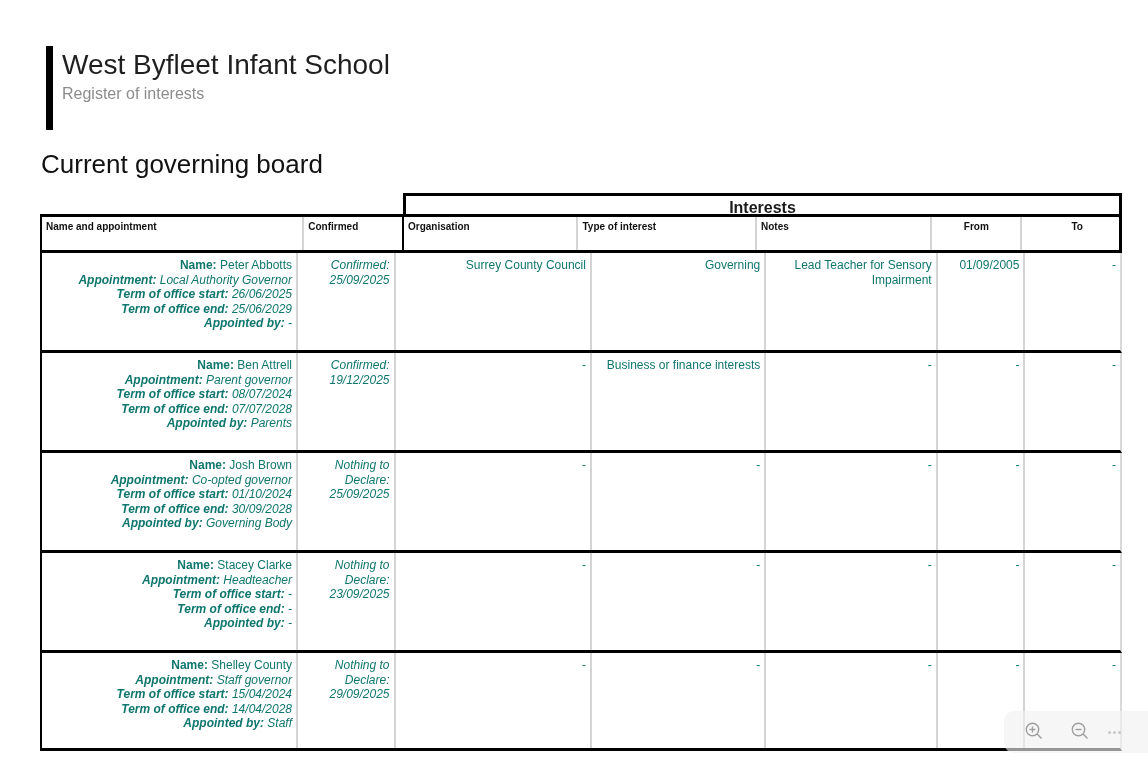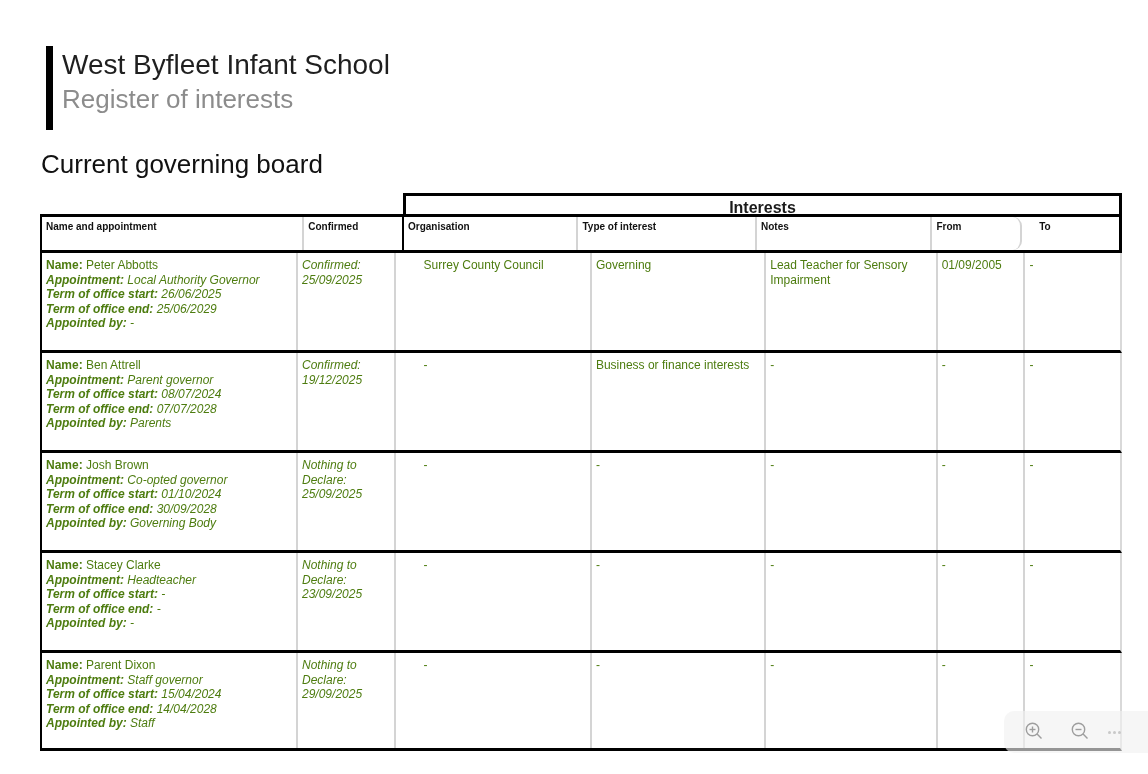--- a/index.html
+++ b/index.html
@@ -3,21 +3,21 @@
 <meta charset="utf-8">
 <style>
   html,body{margin:0;padding:0;}
   body{
     width:1148px;height:774px;position:relative;background:#ffffff;
     font-family:"Liberation Sans", sans-serif;color:#1b1b1b;overflow:hidden;
   }
   
   .masthead{position:absolute;left:46px;top:46px;border-left:7px solid #000;padding-left:9px;min-height:84px;}
   .doc-title{font-size:28px;color:#1f1f1f;line-height:1.1;margin-top:4px;letter-spacing:0;}
-  .doc-subtitle{font-size:26px;color:#8c8c8c;line-height:1.15;margin-top:4px;}
+  .doc-subtitle{font-size:16px;color:#8c8c8c;line-height:1.15;margin-top:4px;}
   .section-title{position:absolute;left:41px;top:149px;font-size:26px;color:#111;font-weight:400;}
 
   
   .gov-table{position:absolute;left:40px;top:193px;width:1082px;font-size:12px;}
   .gov-table *, .gov-table{box-sizing:border-box;}
 
   .spanner-row{display:flex;height:21px;}
   .spanner-spacer{width:363px;}
   .spanner-interests{
     width:719px;border:3px solid #000;border-bottom:none;
@@ -26,30 +26,30 @@
   .head-row{
     display:flex;height:39px;border-top:3px solid #000;border-bottom:3px solid #000;
     border-left:2px solid #000;border-right:3px solid #000;
   }
   .th{
     font-weight:bold;font-size:10px;padding:4px 4px 0 4px;
     border-right:2px solid #d4d4d4;color:#111;
   }
   .th.col-org{border-left:2px solid #000;margin-left:-2px;}
   .th.col-to{border-right:none;padding-left:17px;}
-  .th.col-from,.th.col-to{text-align:left;border-radius:9px;}
+  .th.col-from,.th.col-to{text-align:center;}
 
   .tr{
     display:flex;height:100px;border-bottom:3px solid #000;
     border-left:2px solid #000;border-right:2px solid #d9d9d9;
   }
   .tr:last-child{height:98px;border-bottom:3px solid #000;}
   .td{
     padding:5px 4px 0 4px;border-right:2px solid #d4d4d4;
-    line-height:1.21;overflow:hidden;color:#4d7c0f;
+    line-height:1.21;overflow:hidden;color:#0f766e;text-align:right;
   }
   .td.col-to{border-right:none;}
 
   .col-name{width:263px;}
   .col-confirmed{width:100px;}
   .col-org{width:177px;margin-left:24px;}
   .col-type{width:179px;}
   .col-notes{width:176px;}
   .col-from{width:90px;}
   .col-to{width:97px;}
@@ -165,21 +165,21 @@
           <div>23/09/2025</div>
         </div>
         <div class="td col-org">-</div>
         <div class="td col-type">-</div>
         <div class="td col-notes">-</div>
         <div class="td col-from">-</div>
         <div class="td col-to">-</div>
       </div>
       <div class="tr">
         <div class="td col-name">
-          <div class="line"><span class="lbl">Name:</span><span> Parent Dixon</span></div>
+          <div class="line"><span class="lbl">Name:</span><span> Shelley County</span></div>
           <div class="line it"><span class="lbl">Appointment:</span><span> Staff governor</span></div>
           <div class="line it"><span class="lbl">Term of office start:</span><span> 15/04/2024</span></div>
           <div class="line it"><span class="lbl">Term of office end:</span><span> 14/04/2028</span></div>
           <div class="line it"><span class="lbl">Appointed by:</span><span> Staff</span></div>
         </div>
         <div class="td col-confirmed status">
           <div>Nothing to Declare:</div>
           <div>29/09/2025</div>
         </div>
         <div class="td col-org">-</div>

